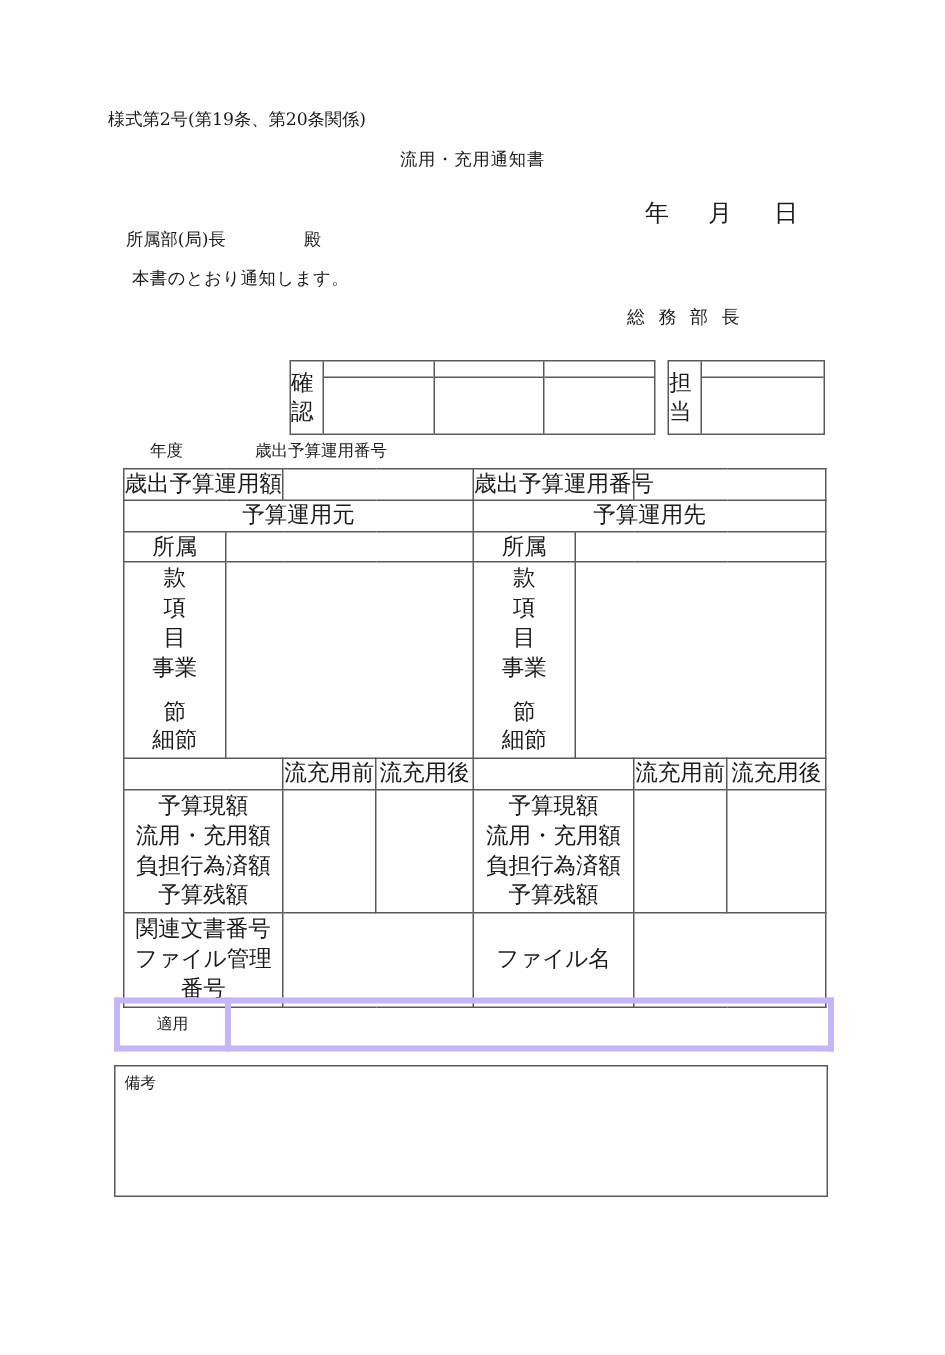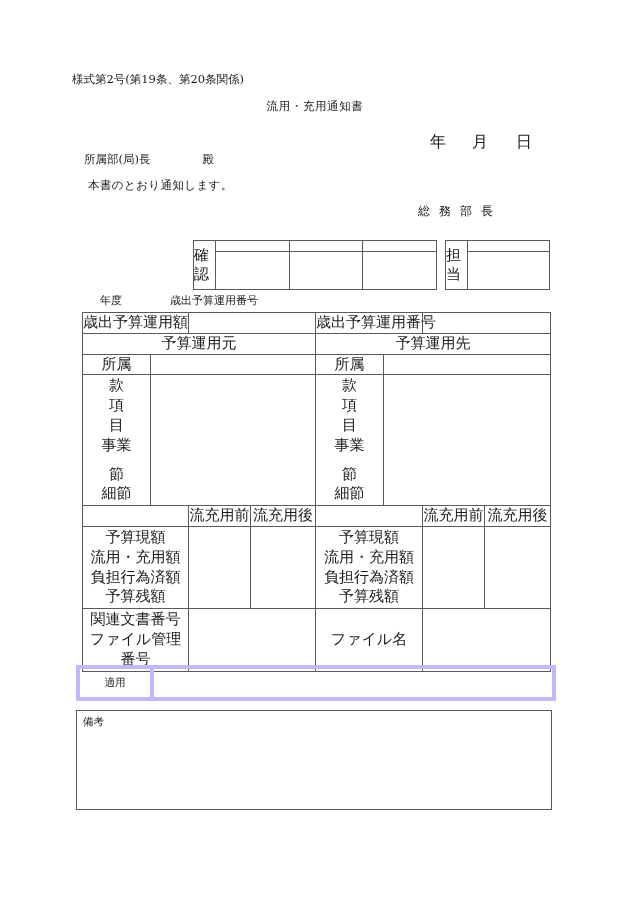--- a/index.html
+++ b/index.html
@@ -188,21 +188,21 @@
     text-align: center;
     vertical-align: middle;
   }
 
   
   .bikou {
     position: absolute;
     left: 76px;
     top: 710px;
     width: 476px;
-    height: 100px;
+    height: 88px;
     border: 1px solid #5a5a5a;
     box-sizing: border-box;
     text-decoration: underline;
   }
   .bikou-label {
     position: absolute;
     left: 6px;
     top: 4px;
     font-size: 10.5px;
   }

